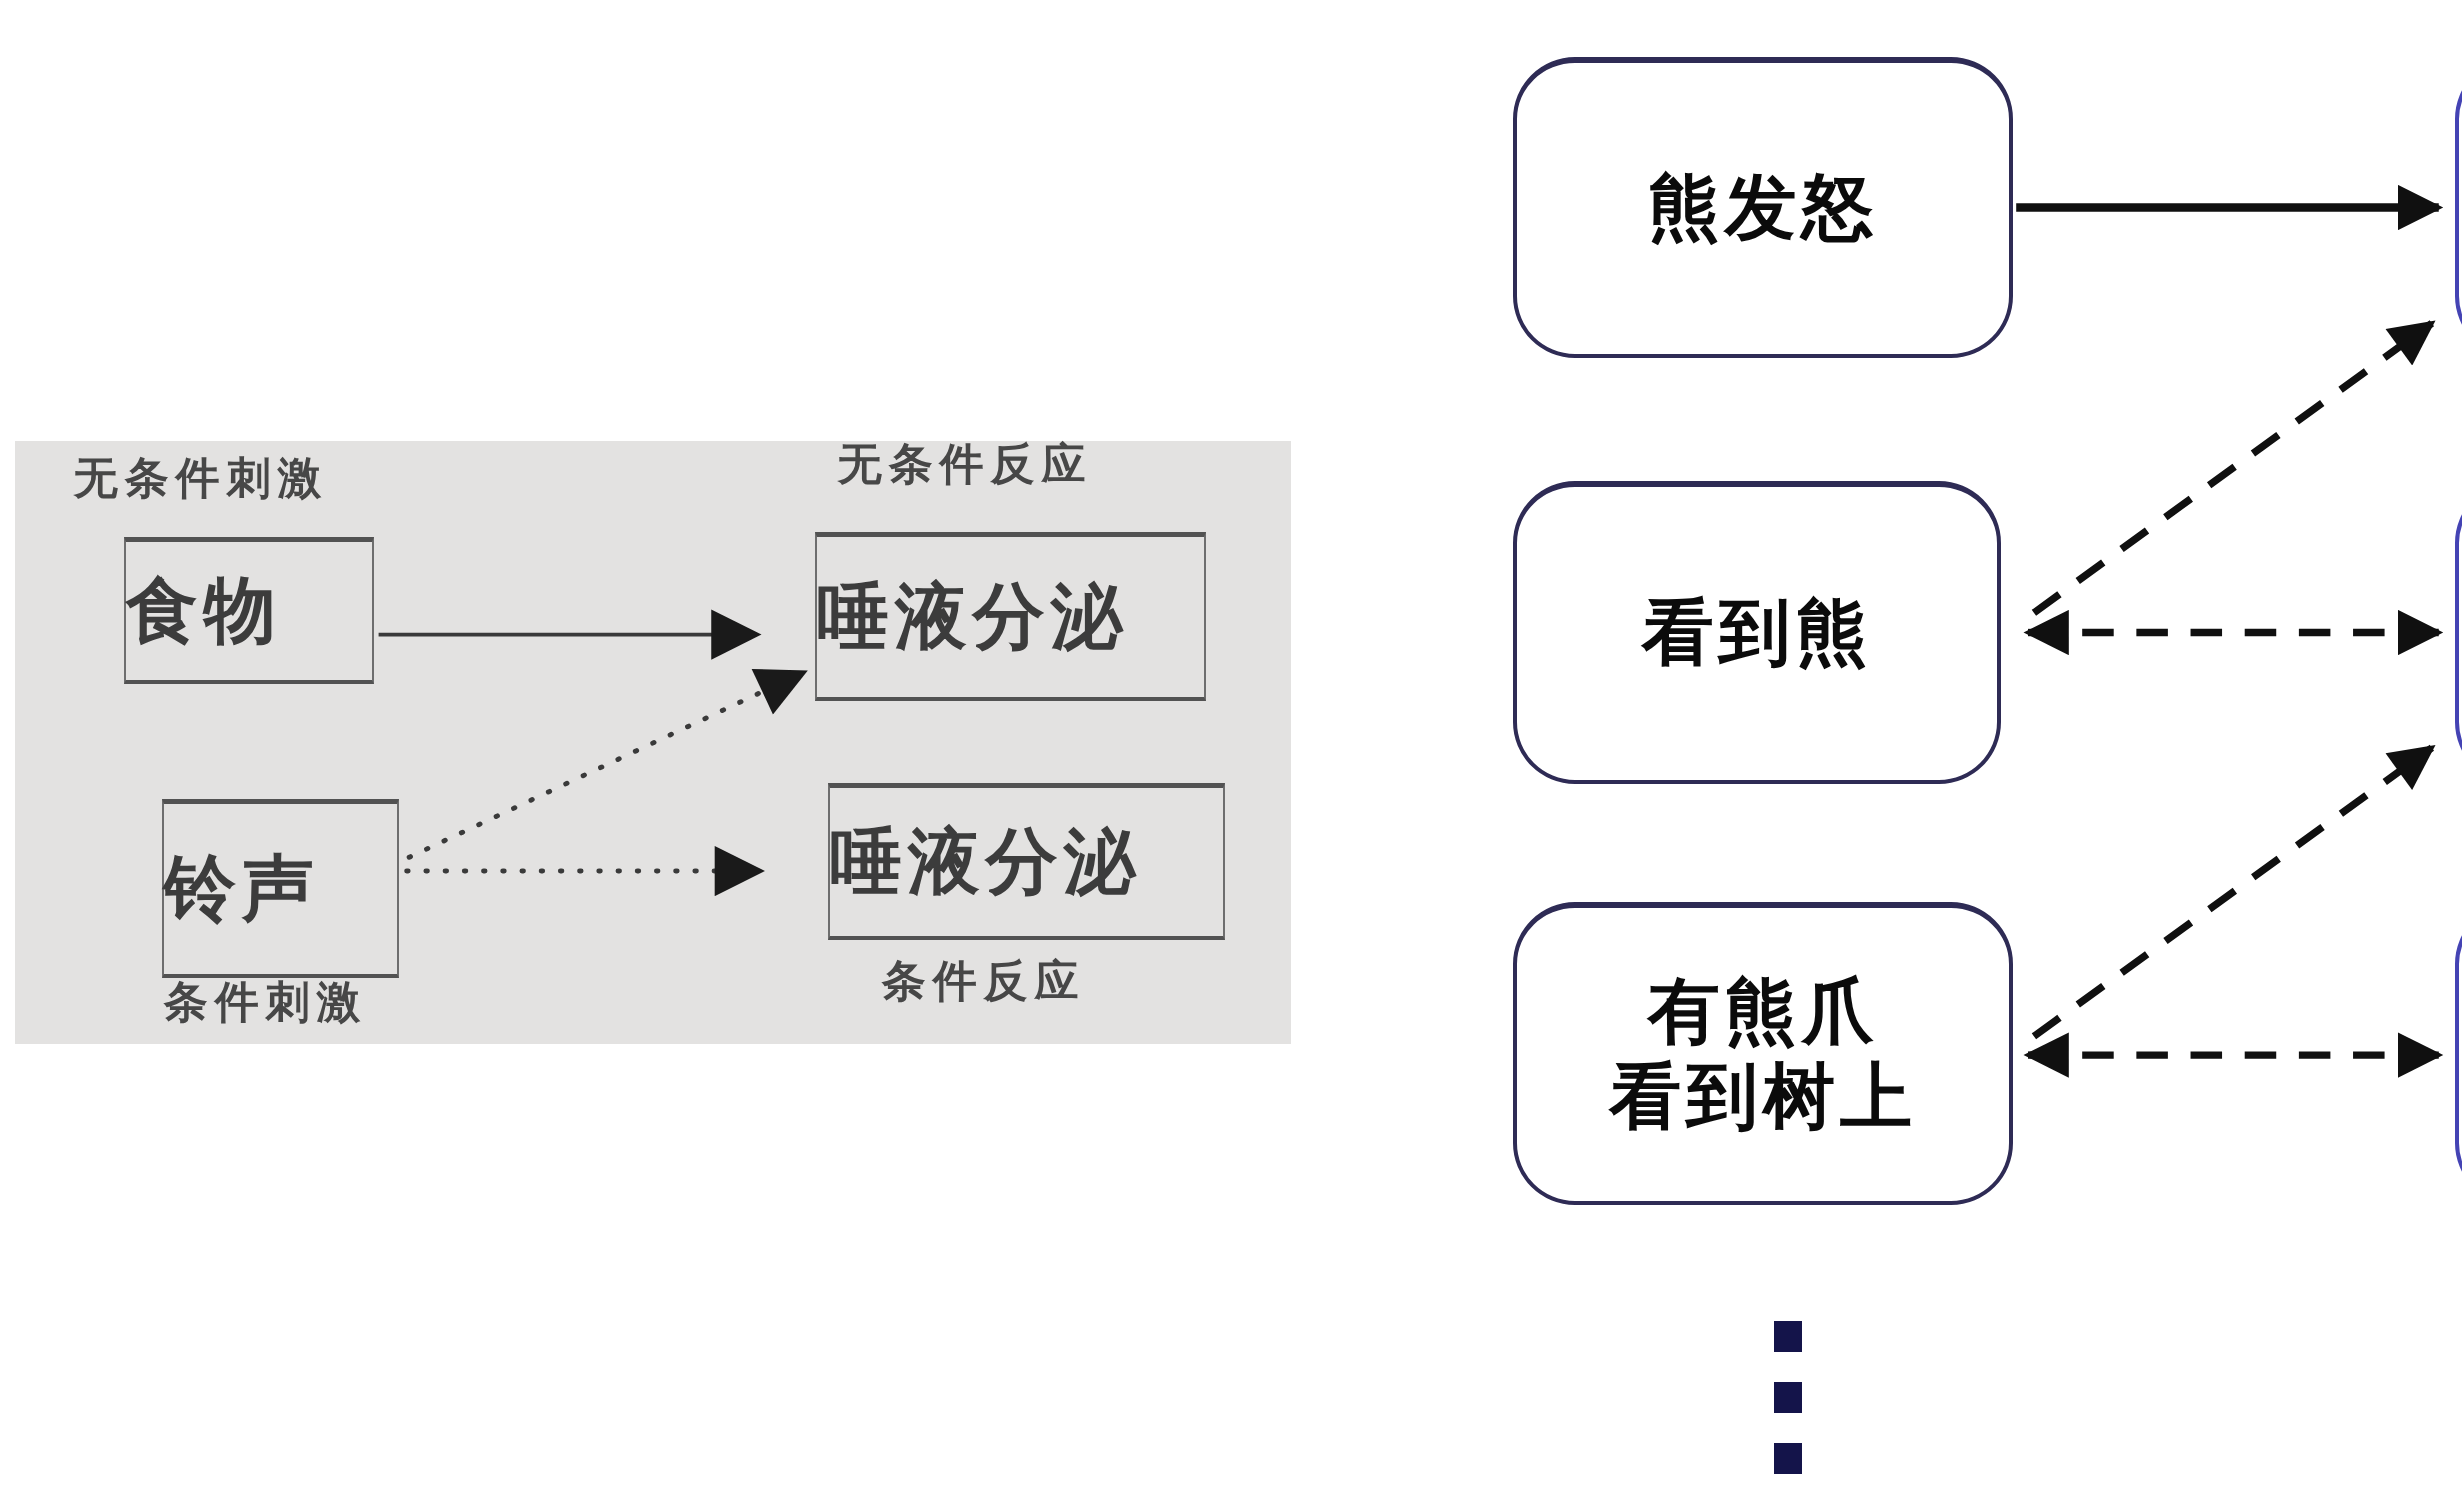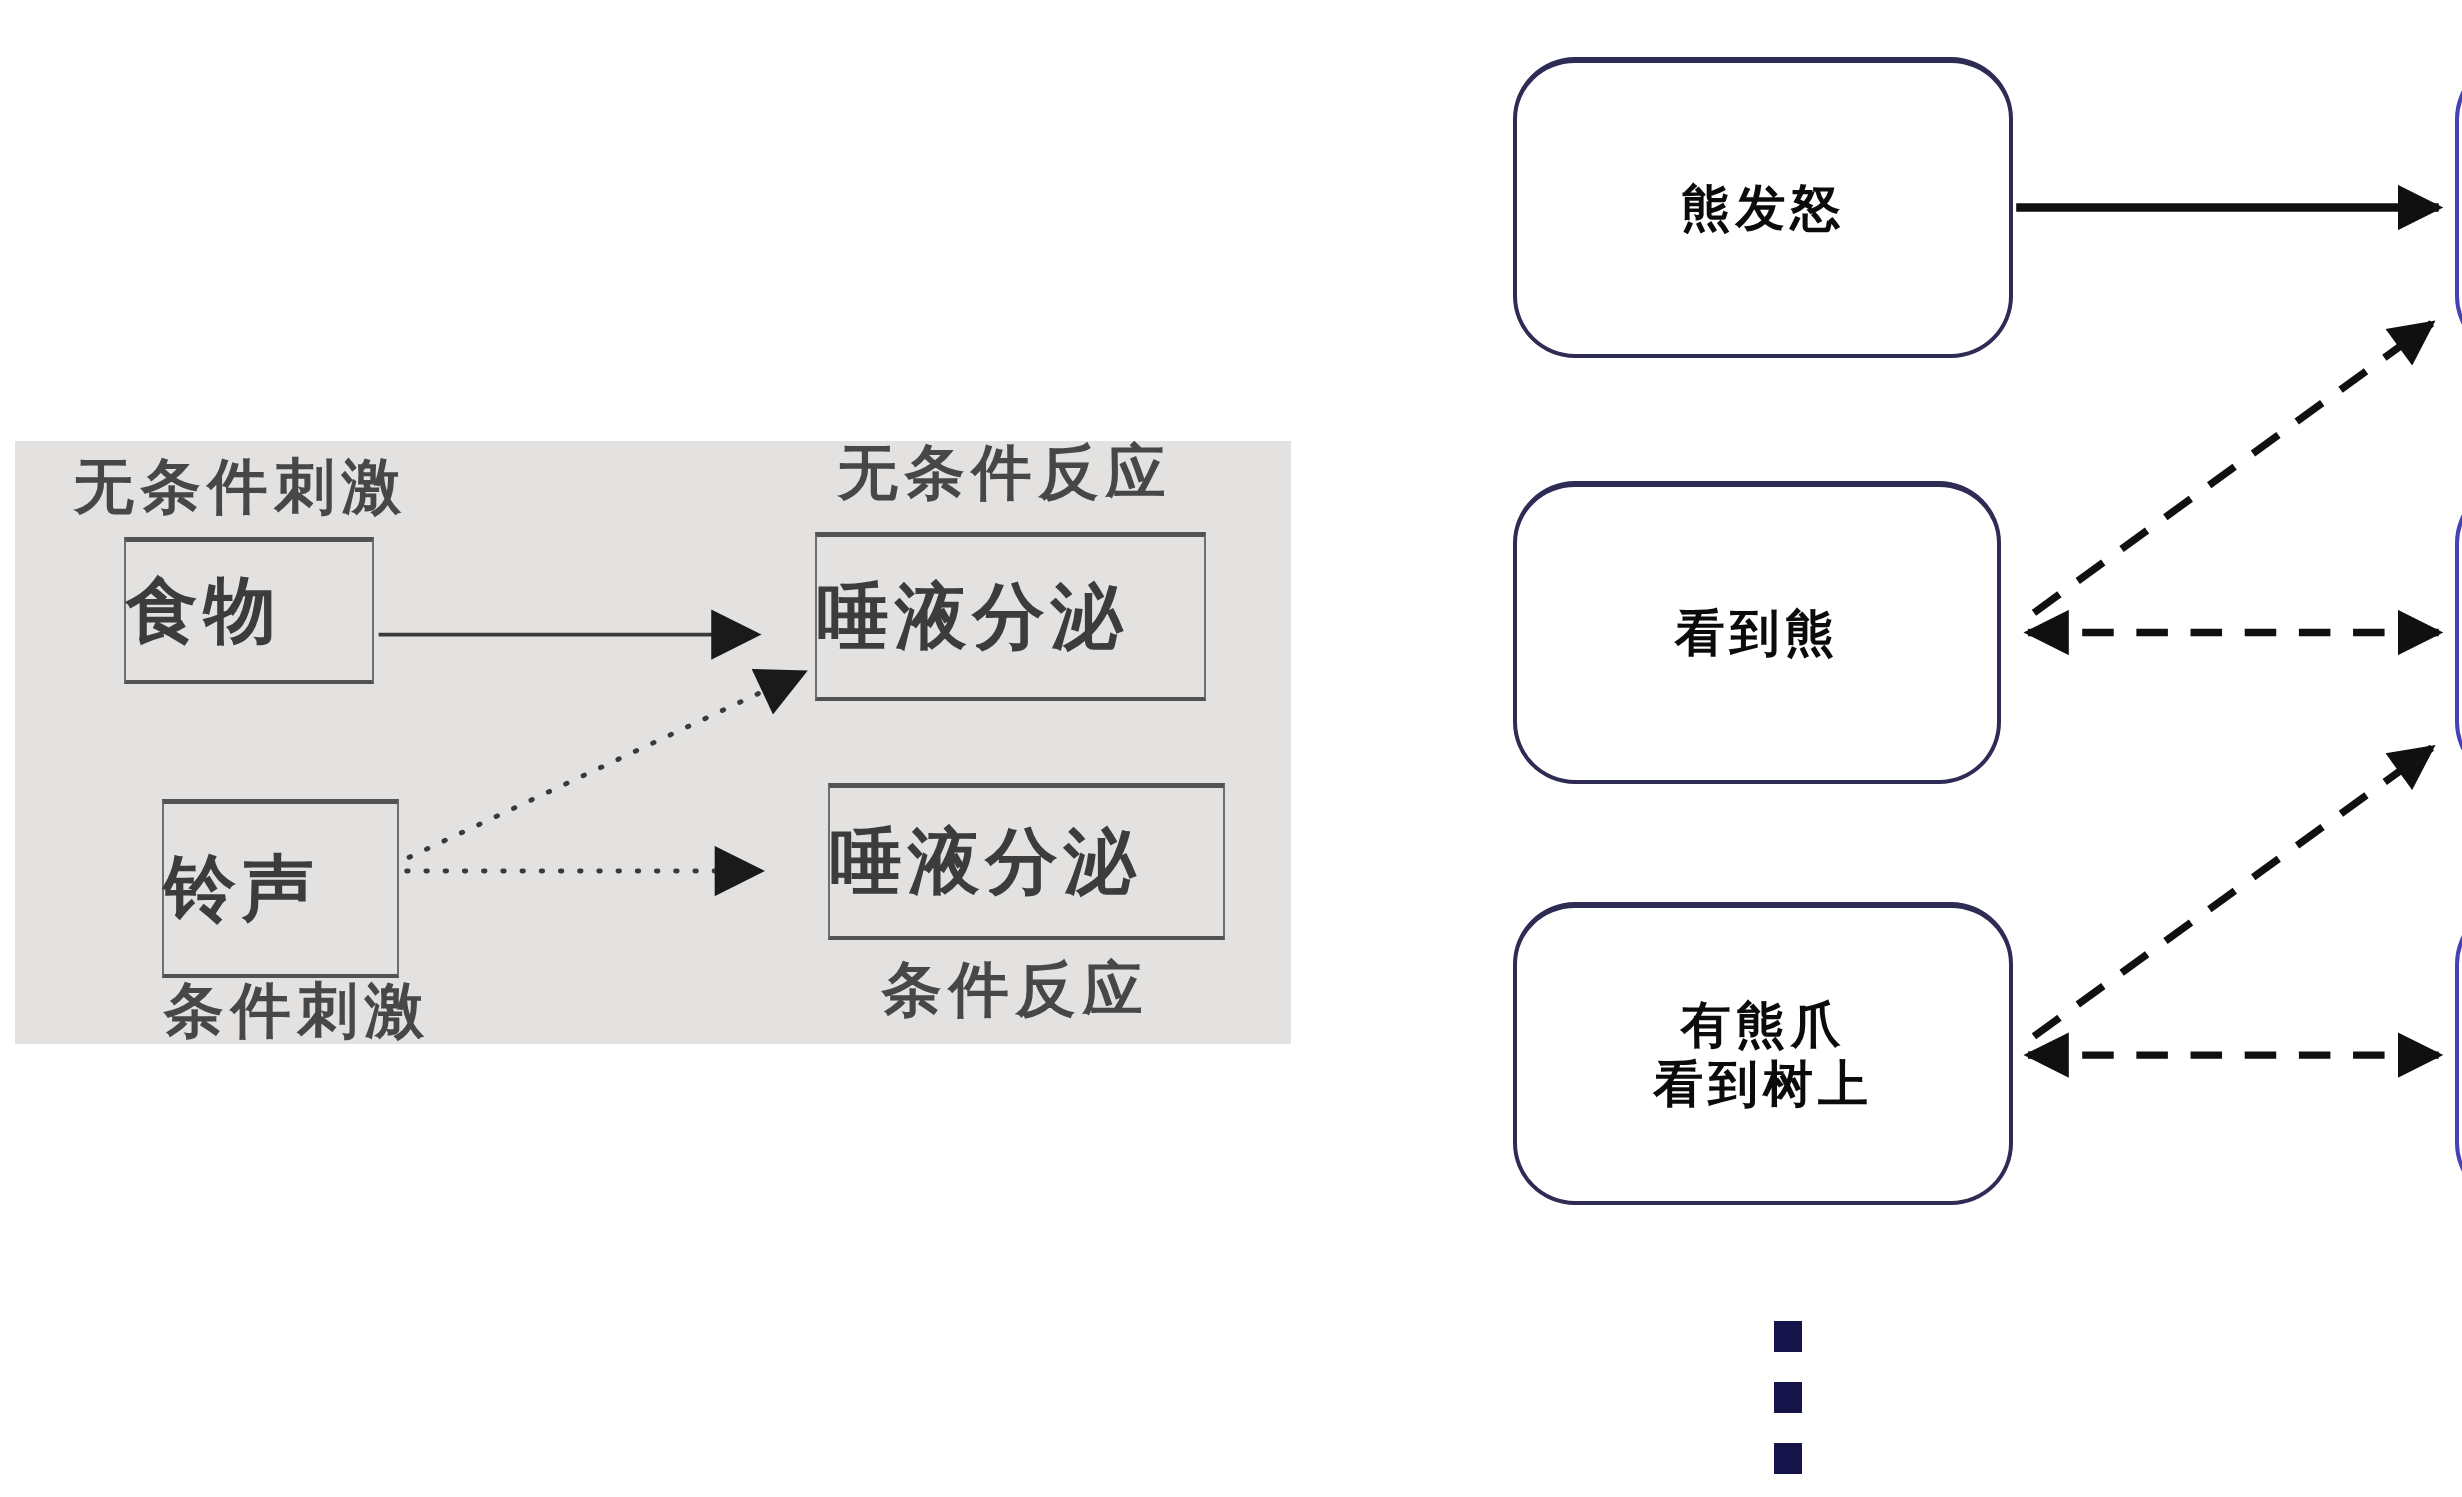--- a/index.html
+++ b/index.html
@@ -2,33 +2,33 @@
 <html style="font-size:7.9px"><head>
 <meta charset="utf-8">
 <style>
   html,body{margin:0;padding:0;background:#ffffff;}
   .canvas{position:relative;width:3306px;height:1498px;background:#ffffff;overflow:hidden;
           font-family:"Liberation Sans",sans-serif;}
 
   
   .panel{position:absolute;left:14.8px;top:441px;width:1276px;height:603px;background:#e3e2e1;}
   .plabel{position:absolute;font-family:"Liberation Serif",serif;font-weight:700;
-          font-size:60px;letter-spacing:6.9px;color:#474747;white-space:nowrap;line-height:1;}
+          font-size:44px;letter-spacing:6.9px;color:#474747;white-space:nowrap;line-height:1;}
   .gbox{position:absolute;border:2px solid #6e6e6e;border-top:5.9px solid #525252;
         border-bottom:4.4px solid #525252;display:flex;align-items:center;justify-content:flex-start;
         box-sizing:border-box;background:transparent;}
   .gbox span{font-family:"Liberation Serif",serif;font-weight:700;font-size:72px;
              letter-spacing:5.9px;color:#3c3c3c;white-space:nowrap;}
 
   
   .sbox,.vbox{position:absolute;background:#ffffff;border-radius:62px;display:flex;
               flex-direction:column;align-items:center;justify-content:center;box-sizing:border-box;}
   .sbox{border:4.4px solid #2e2b55;border-top-width:6.4px;}
   .vbox{border:4.4px solid #4443b4;border-top-width:6.4px;}
-  .cjk{font-family:"Liberation Serif",serif;font-weight:700;font-size:50px;
+  .cjk{font-family:"Liberation Serif",serif;font-weight:700;font-size:72px;
        letter-spacing:4.9px;color:#0b0b0b;line-height:1.18;white-space:nowrap;}
 
   
   .overlay{position:absolute;pointer-events:none;}
   .panel .overlay{left:0;top:0;width:1276px;height:603px;}
   .full{left:0;top:0;width:3306px;height:1498px;}
   .psolid{stroke:#3a3a3a;stroke-width:8;}
   .pdot{stroke:#3a3a3a;stroke-width:10;stroke-dasharray:3 36;stroke-linecap:round;fill:none;}
   .rsolid{stroke:#101010;stroke-width:17;}
   .rdash{stroke:#101010;stroke-width:15;stroke-dasharray:64 46;fill:none;}

